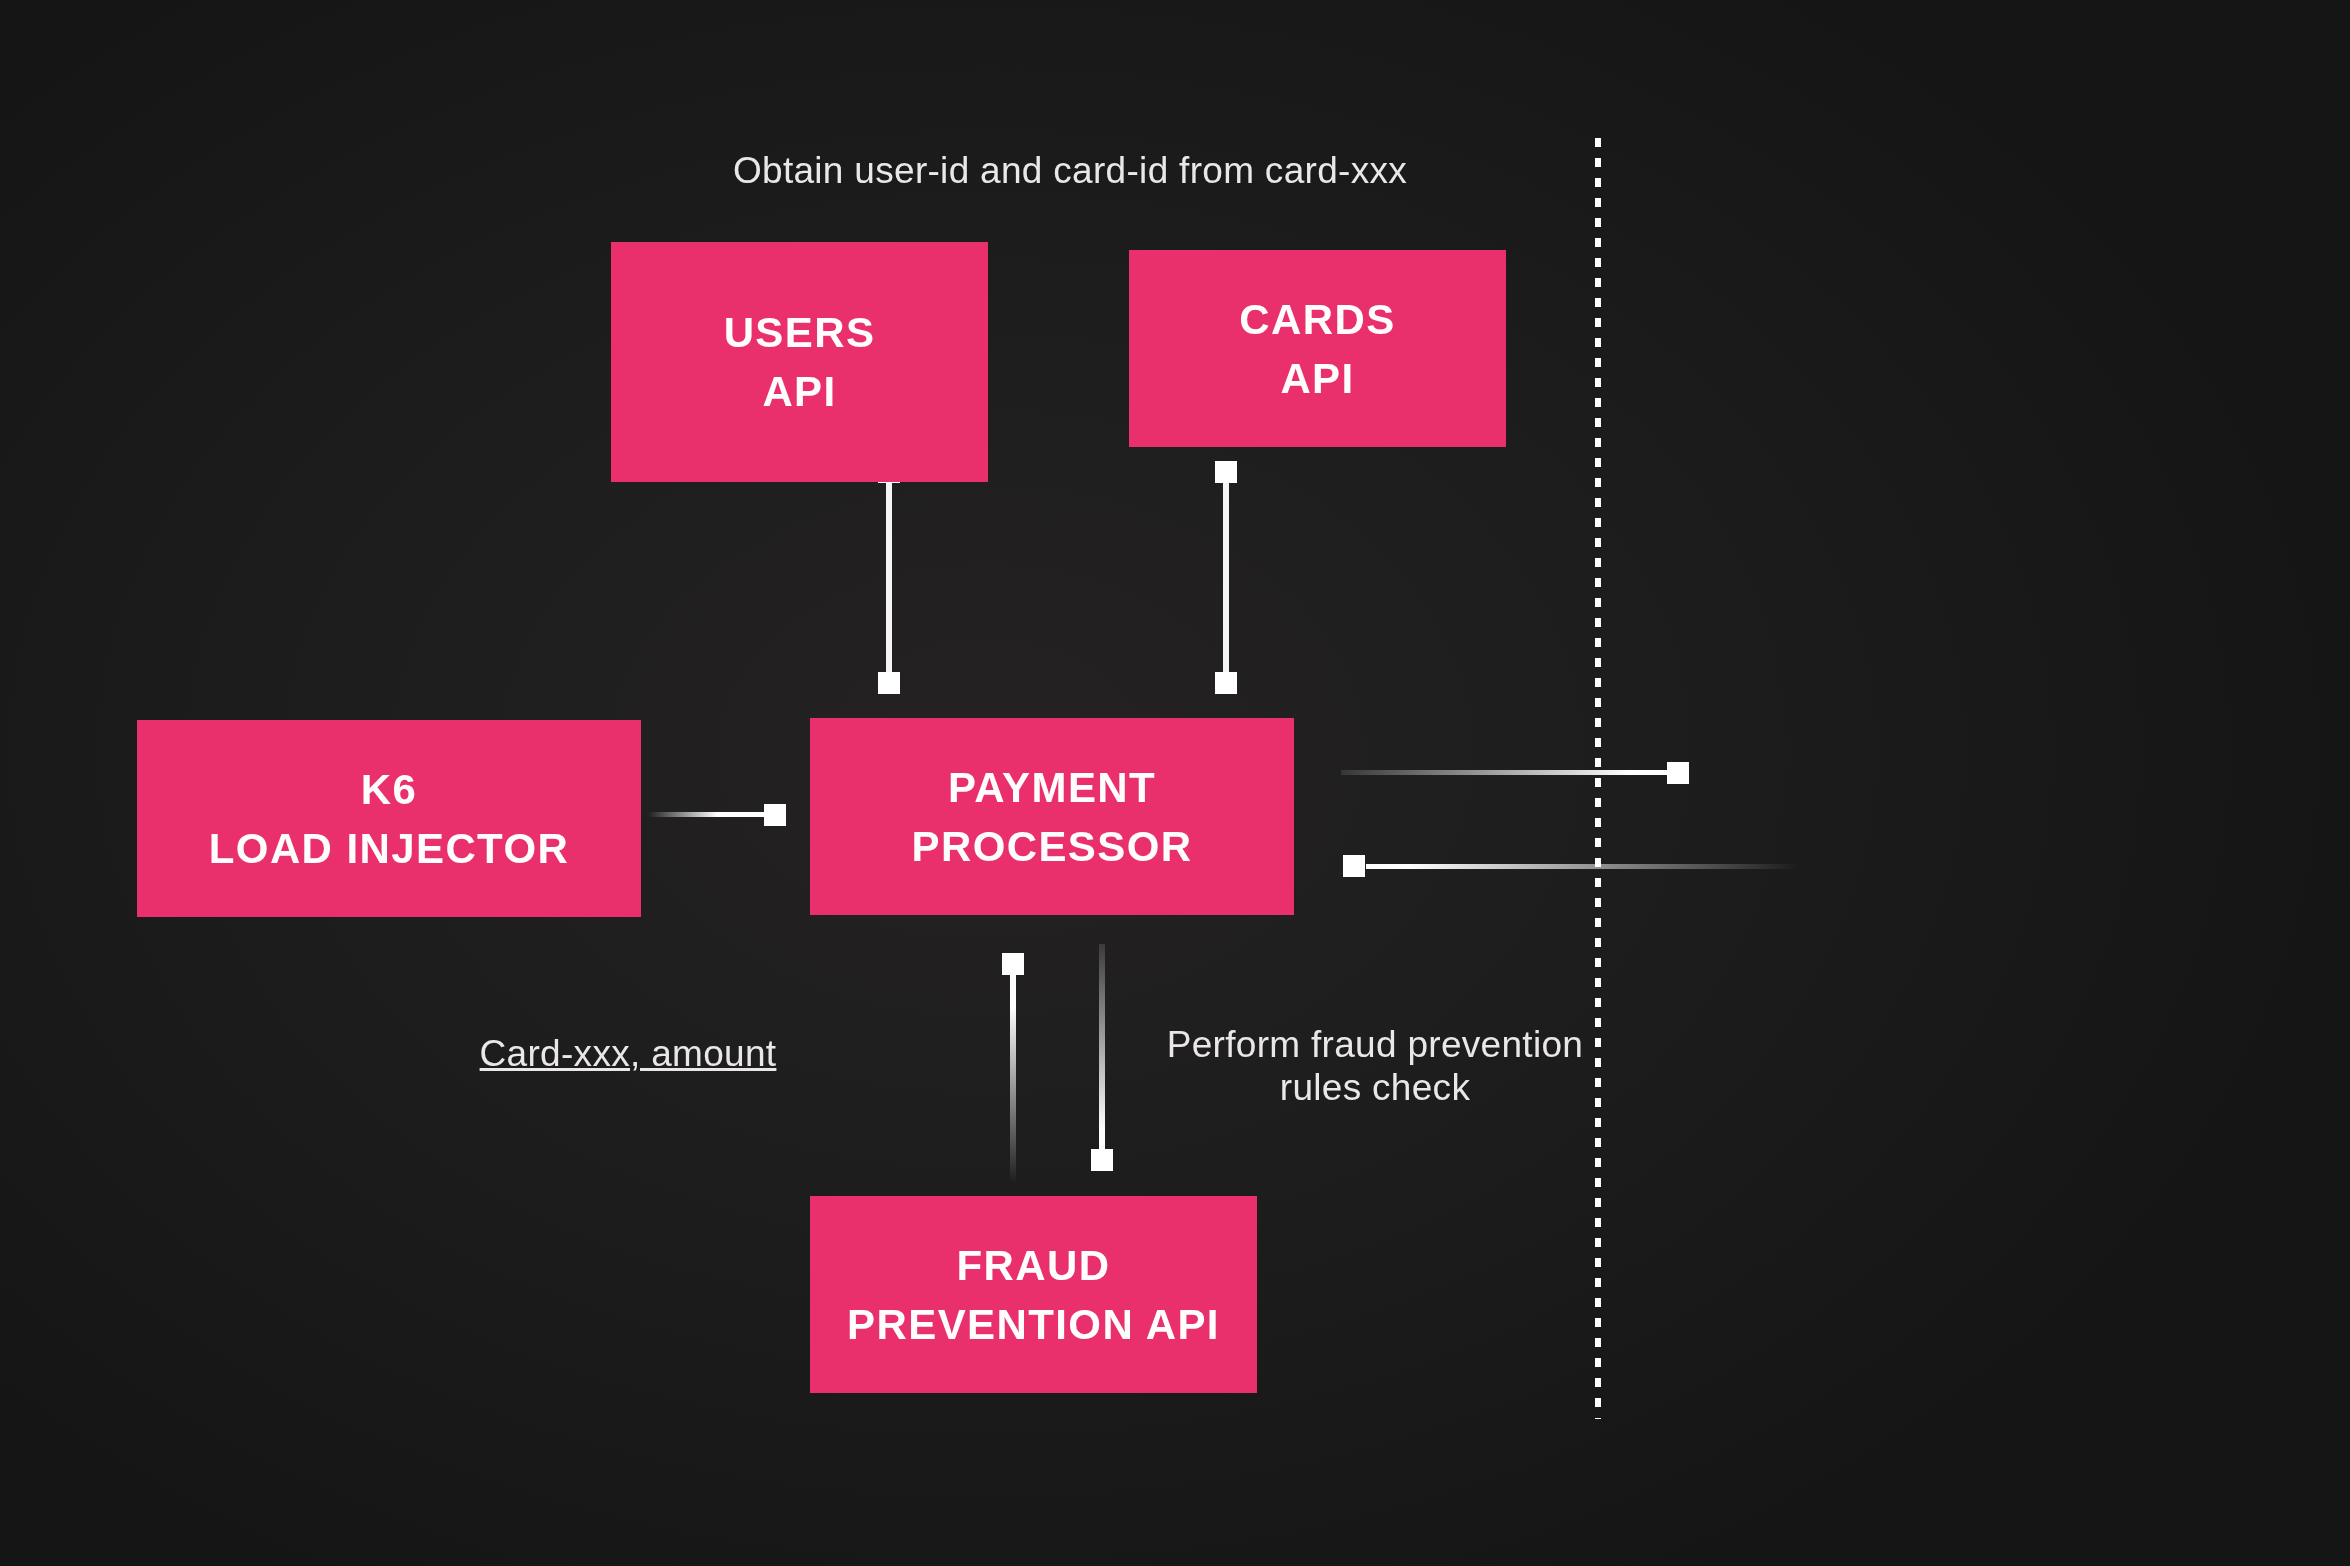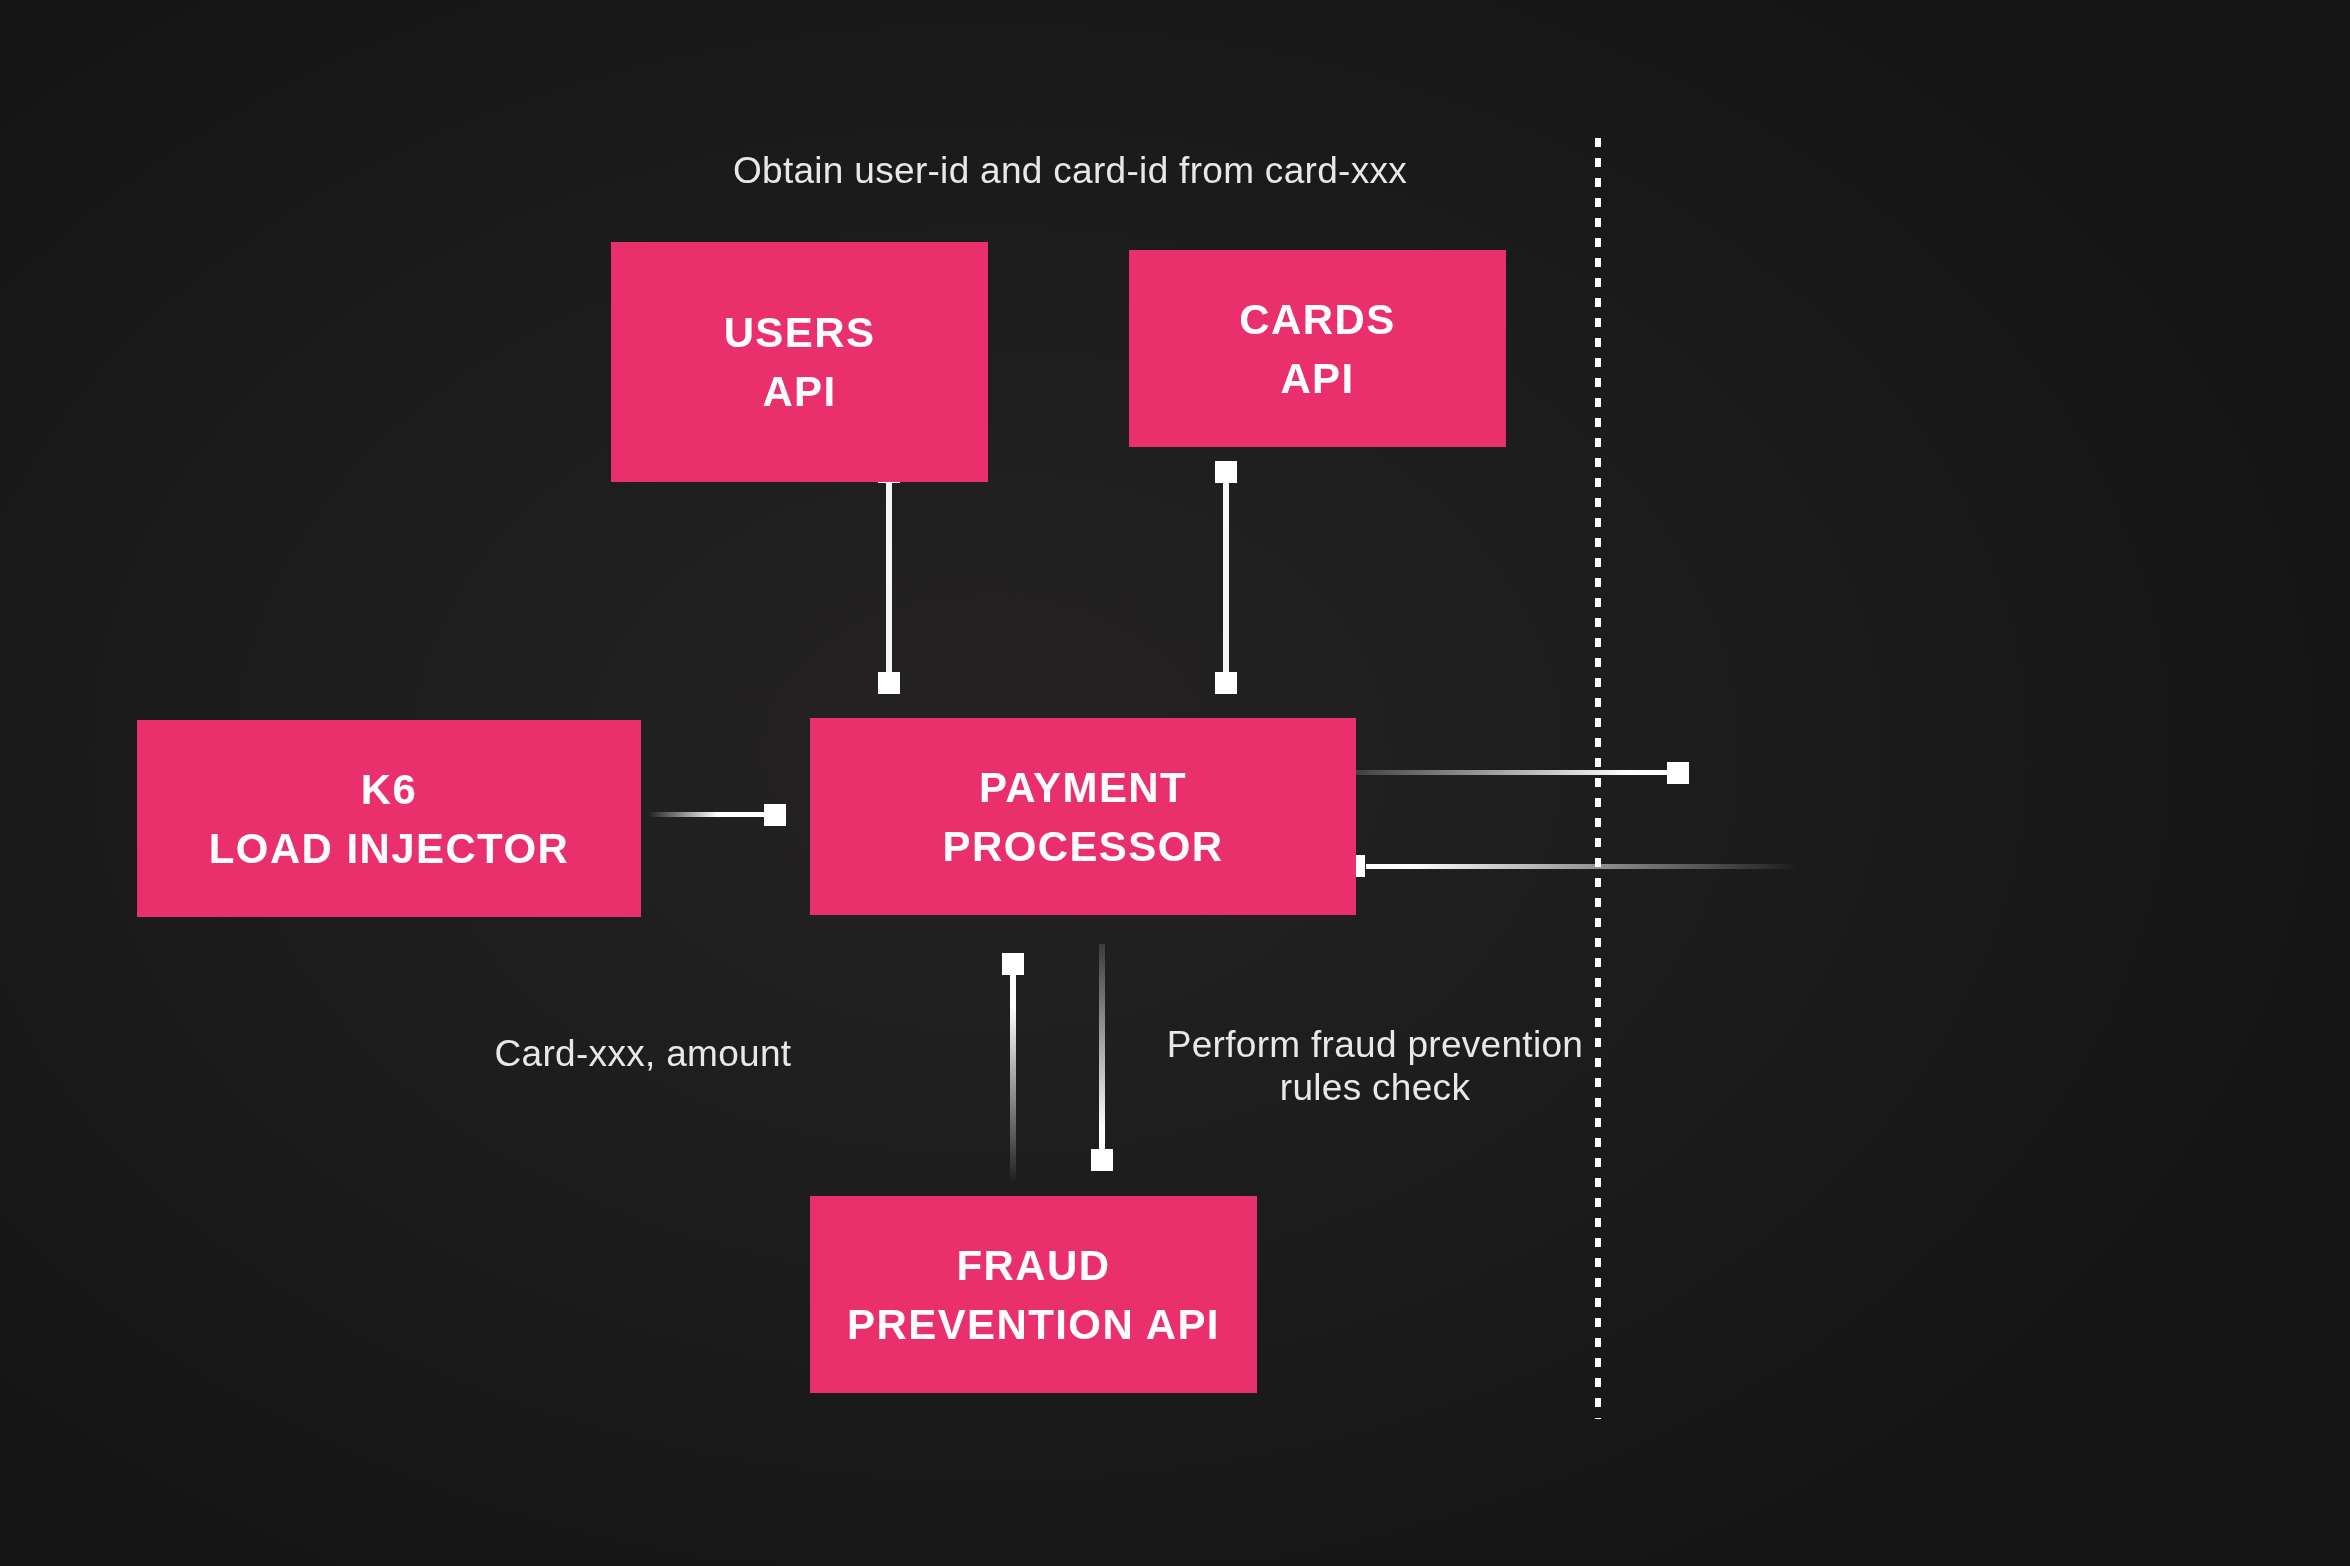--- a/index.html
+++ b/index.html
@@ -24,38 +24,38 @@
     color: #fdfdfd;
     font-size: 42px;
     font-weight: 700;
     letter-spacing: 1.4px;
     line-height: 59px;
     white-space: pre-line;
   }
   .node-users  { left: 611px;  top: 242px;  width: 377px; height: 240px; }
   .node-cards  { left: 1129px; top: 242px;  width: 377px; height: 197px; }
   .node-k6     { left: 137px;  top: 720px;  width: 504px; height: 197px; }
-  .node-pay    { left: 810px;  top: 718px;  width: 546px; height: 197px; }
+  .node-pay    { left: 810px;  top: 718px;  width: 484px; height: 197px; }
   .node-fraud  { left: 810px;  top: 1196px; width: 447px; height: 197px; }
   .node-client { left: 1716px; top: 718px;  width: 519px; height: 197px; }
 
   .annotation {
     position: absolute;
     color: #eae8e7;
     font-size: 37px;
     font-weight: 400;
     letter-spacing: 0.3px;
     line-height: 43px;
     text-align: center;
     white-space: pre-line;
     transform: translateX(-50%);
   }
   .ann-obtain { left: 1070px; top: 149px;  white-space: nowrap; }
   .ann-send   { left: 1984px; top: 503px; }
-  .ann-card   { left: 643px;  top: 1032px; white-space: nowrap; }
+  .ann-card   { left: 628px;  top: 1032px; white-space: nowrap; text-decoration: underline; }
   .ann-fraud  { left: 1375px; top: 1023px; }
 
   .sq {
     position: absolute;
     width: 22px;
     height: 22px;
     background: #ffffff;
   }
   .line { position: absolute; }
 

